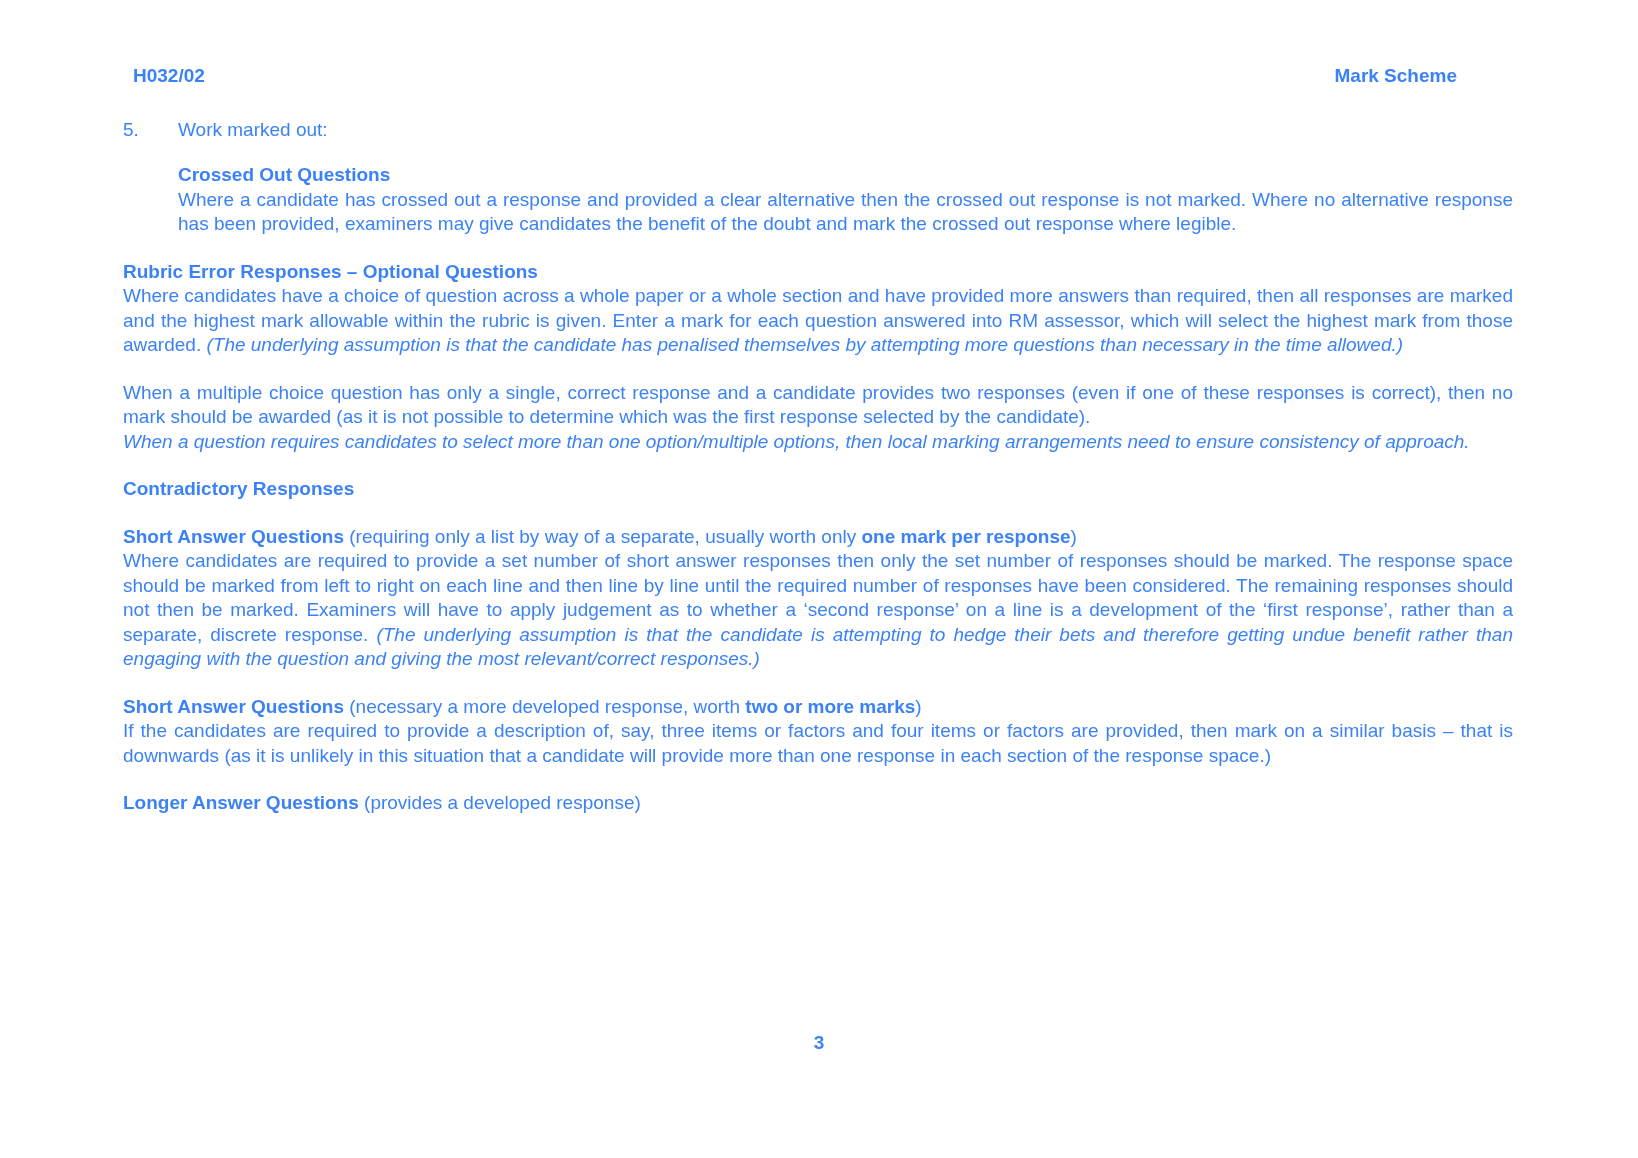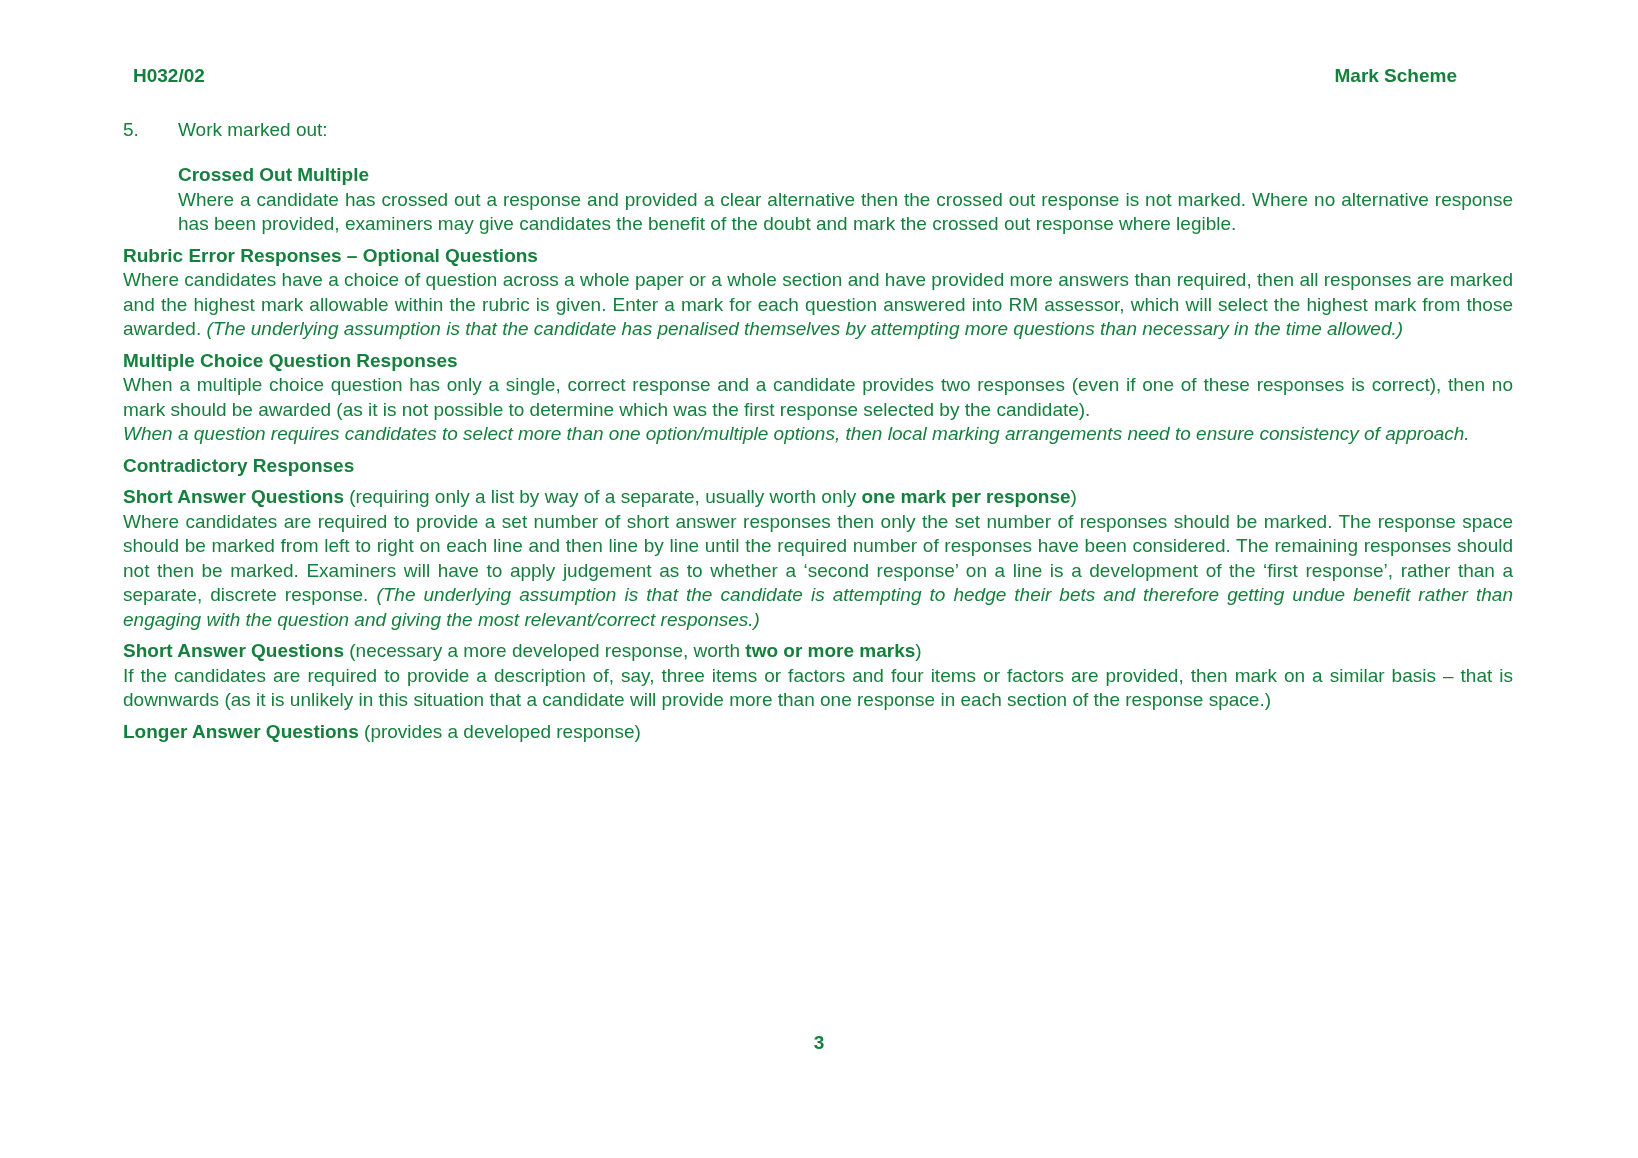--- a/index.html
+++ b/index.html
@@ -1,40 +1,40 @@
 <!DOCTYPE html>
 <html><head>
 <meta charset="utf-8">
 <style>
   html, body { margin: 0; padding: 0; background: #ffffff; }
   .page {
     position: relative;
     width: 1638px;
     height: 1066px;
     background: #ffffff;
-    color: #15803d;
+    color: #3b82f6;
     font-family: "Liberation Sans", sans-serif;
     font-size: 19px;
     line-height: 24.5px;
     box-sizing: border-box;
     padding: 64px 125px 0 123px;
     overflow: hidden;
   }
   .hdr {
     display: flex;
     align-items: baseline;
     font-weight: bold;
     padding: 0 16px 0 10px;
   }
   .hdr-left  { flex: 1; text-align: left; }
   .hdr-center{ flex: 0 0 auto; position: relative; left: -40px; }
   .hdr-right { flex: 1; text-align: right; }
   .item-row { margin-top: 29px; display: flex; }
   .item-num { width: 55px; flex: 0 0 55px; }
-  section { margin-top: 7px; }
+  section { margin-top: 23px; }
   .indent { margin-left: 55px; }
   .sect-heading { margin: 0; font-size: inherit; font-weight: bold; line-height: inherit; }
   p { margin: 0; }
   .just { text-align: justify; }
   .headline strong { font-weight: bold; }
   em { font-style: italic; }
   .pagenum {
     position: absolute;
     top: 1031px;
     left: 0;
@@ -52,31 +52,30 @@
     <span class="hdr-left">H032/02</span>
     <span class="hdr-center">Mark Scheme</span>
   </div>
 
   <div class="item-row">
     <span class="item-num">5.</span>
     <span>Work marked out:</span>
   </div>
 
   <section class="indent" style="margin-top:21px;">
-    <h3 class="sect-heading">Crossed Out Multiple</h3>
+    <h3 class="sect-heading">Crossed Out Questions</h3>
     <p class="just">Where a candidate has crossed out a response and provided a clear alternative then the crossed out response is not marked. Where no alternative response has been provided, examiners may give candidates the benefit of the doubt and mark the crossed out response where legible.</p>
   </section>
 
   <section>
     <h3 class="sect-heading">Rubric Error Responses – Optional Questions</h3>
     <p class="just"><span>Where candidates have a choice of question across a whole paper or a whole section and have provided more answers than required, then all responses are marked and the highest mark allowable within the rubric is given. Enter a mark for each question answered into RM assessor, which will select the highest mark from those awarded. </span><em>(The underlying assumption is that the candidate has penalised themselves by attempting more questions than necessary in the time allowed.)</em></p>
   </section>
 
   <section>
-    <h3 class="sect-heading">Multiple Choice Question Responses</h3>
     <p class="just">When a multiple choice question has only a single, correct response and a candidate provides two responses (even if one of these responses is correct), then no mark should be awarded (as it is not possible to determine which was the first response selected by the candidate).</p>
     <p class="just"><em>When a question requires candidates to select more than one option/multiple options, then local marking arrangements need to ensure consistency of approach.</em></p>
   </section>
 
   <section>
     <h3 class="sect-heading">Contradictory Responses</h3>
   </section>
 
   <section>
     <p class="headline"><strong>Short Answer Questions</strong><span> (requiring only a list by way of a separate, usually worth only </span><strong>one mark per response</strong><span>)</span></p>

